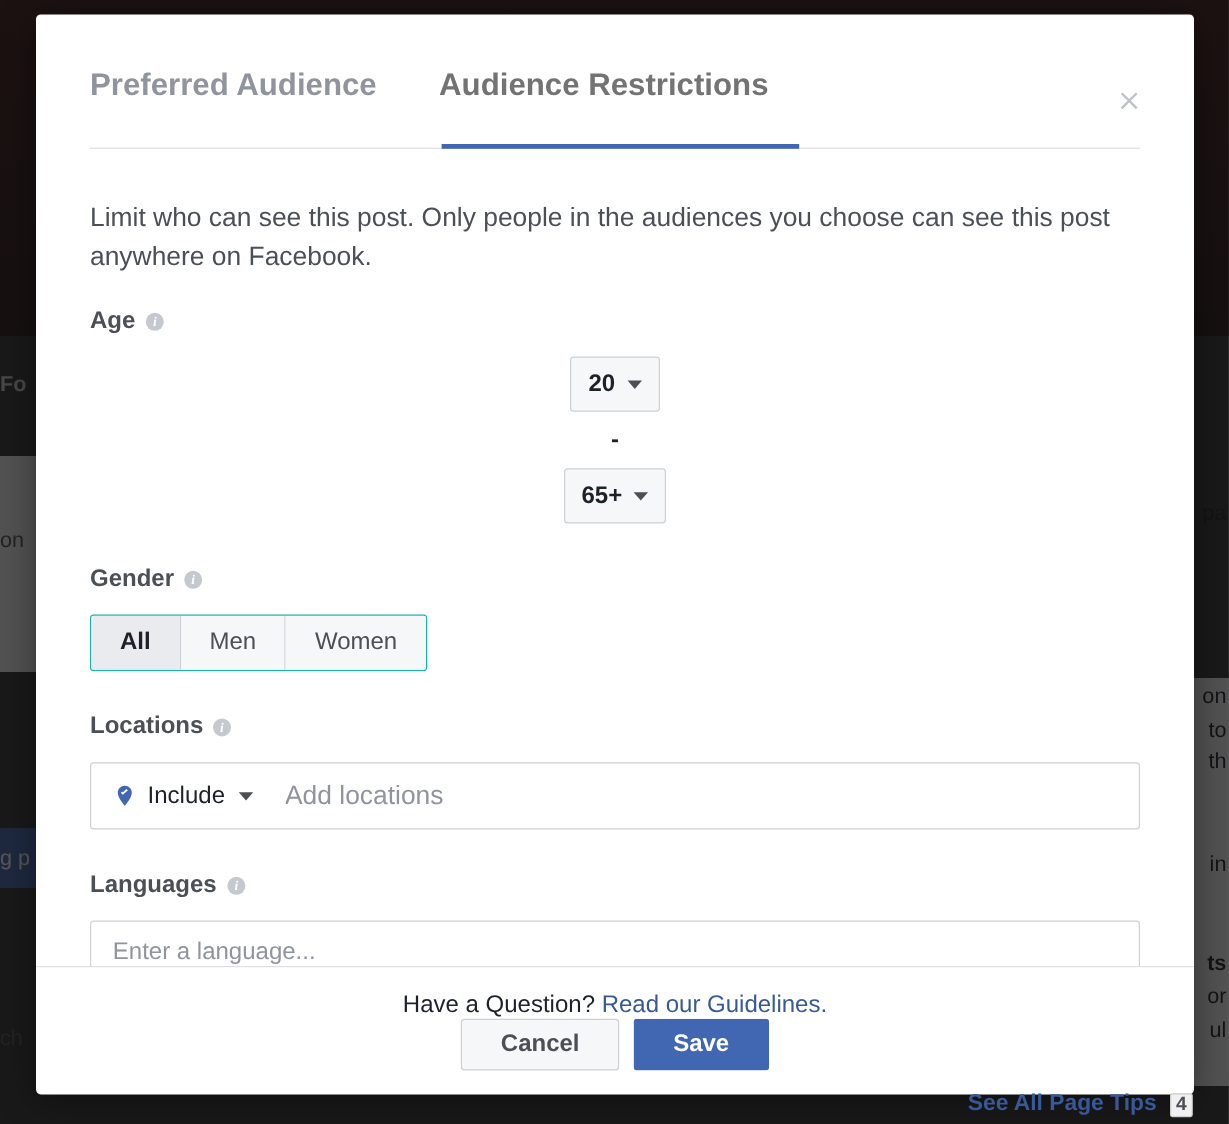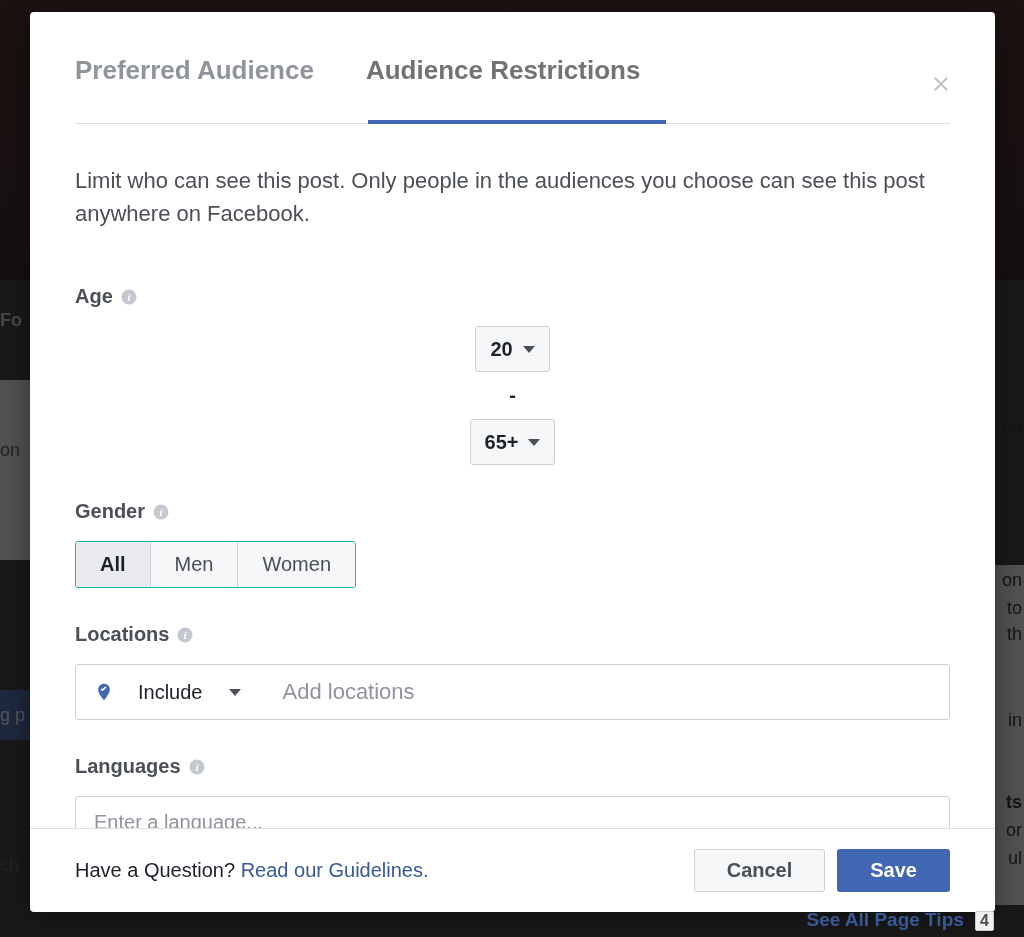--- a/index.html
+++ b/index.html
@@ -153,21 +153,21 @@
     }
     .modal-body {
       flex: 1;
       padding: 40px 45px 20px 45px;
       overflow: auto;
     }
     .description {
       font-size: 22px;
       color: #4b4f56;
       line-height: 1.5;
-      margin-bottom: 55px;
+      margin-bottom: 26px;
     }
     .field-group {
       margin-bottom: 35px;
     }
     .field-label {
       font-size: 20px;
       font-weight: 600;
       color: #4b4f56;
       display: flex;
       align-items: center;
@@ -239,21 +239,21 @@
       background: #e9ebee;
       font-weight: 600;
       color: #1d2129;
     }
     .location-box {
       border: 1px solid #cdd0d4;
       border-radius: 3px;
       padding: 14px 18px;
       display: flex;
       align-items: center;
-      gap: 24px;
+      gap: 9px;
     }
     .pin-icon {
       width: 20px;
       height: 20px;
       color: #4267b2;
     }
     .pin-icon svg {
       width: 20px;
       height: 20px;
     }
@@ -289,20 +289,21 @@
     }
     .language-input::placeholder {
       color: #90949c;
     }
     .modal-footer {
       border-top: 1px solid #dddfe2;
       padding: 20px 45px;
       display: flex;
       align-items: center;
       justify-content: space-between;
+      flex-direction: column;
     }
     .footer-text {
       font-size: 20px;
       color: #1d2129;
     }
     .footer-link {
       color: #385898;
       cursor: pointer;
     }
     .footer-buttons {

